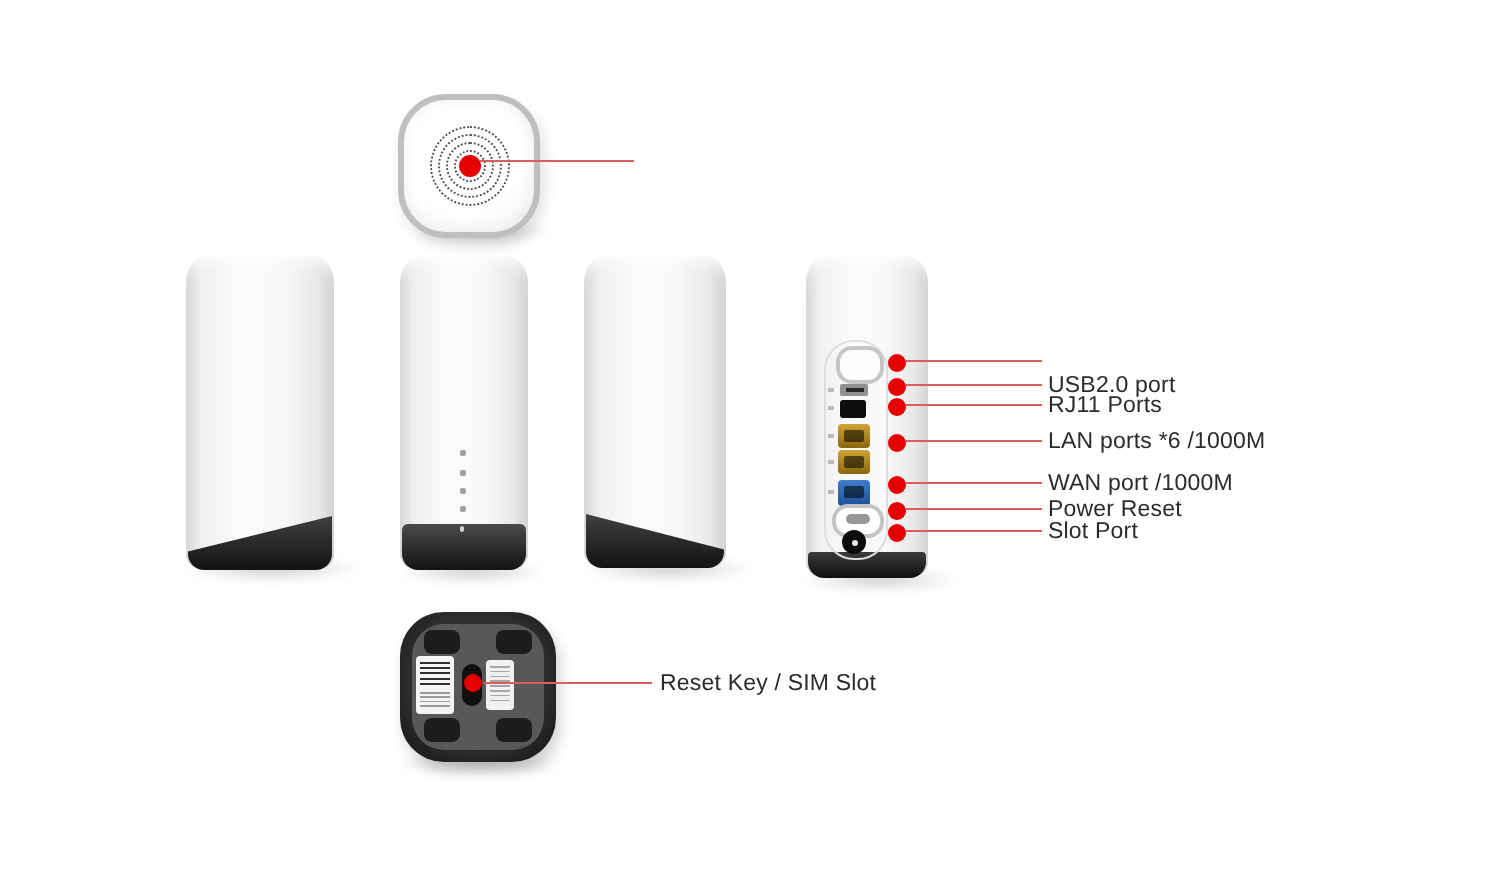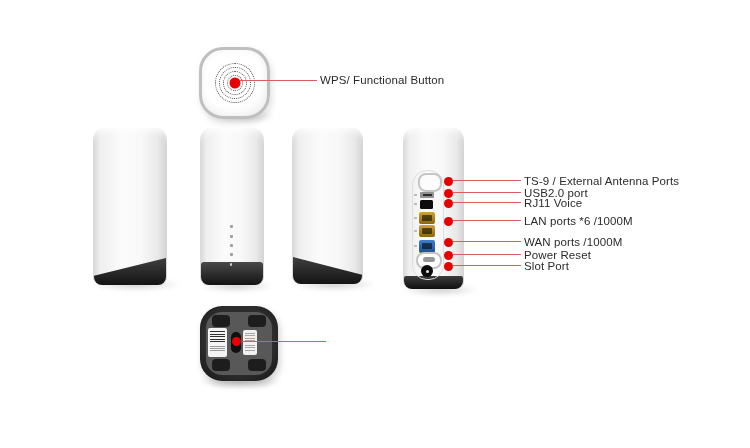--- a/index.html
+++ b/index.html
@@ -111,21 +111,20 @@
   <div class="top-view">
     <div class="grille">
       <div class="ring r1"></div>
       <div class="ring r2"></div>
       <div class="ring r3"></div>
       <div class="ring r4"></div>
       <div class="wps-dot"></div>
     </div>
   </div>
   <div class="line" style="left:240px;top:80px;width:77px;"></div>
-  <div class="lbl" style="left:320px;top:73px;">WPS/ Functional Button</div>
 
   <div class="tower" style="left:93px;top:128px;width:74px;height:157px;">
     <div class="t-body"></div>
     <div class="base baseA"></div>
   </div>
 
   <div class="tower" style="left:200px;top:128px;width:64px;height:157px;">
     <div class="t-body"></div>
     <div class="base baseC"></div>
     <div class="led" style="top:97px;"></div>
@@ -167,37 +166,36 @@
       <div class="pin"></div>
     </div>
   <div class="pmark" style="top:194px;"></div>
   <div class="pmark" style="top:203px;"></div>
   <div class="pmark" style="top:217px;"></div>
   <div class="pmark" style="top:230px;"></div>
   <div class="pmark" style="top:245px;"></div>
 
   <div class="dot" style="left:444px;top:177px;"></div>
   <div class="line" style="left:453px;top:180px;width:68px;"></div>
-  <div class="lbl" style="left:524px;top:174px;">TS-9 / External Antenna Ports</div>
 
   <div class="dot" style="left:444px;top:189px;"></div>
   <div class="line" style="left:453px;top:192px;width:68px;"></div>
   <div class="lbl" style="left:524px;top:186px;">USB2.0 port</div>
 
   <div class="dot" style="left:444px;top:199px;"></div>
   <div class="line" style="left:453px;top:202px;width:68px;"></div>
-  <div class="lbl" style="left:524px;top:196px;">RJ11 Voice</div>
+  <div class="lbl" style="left:524px;top:196px;">RJ11 Ports</div>
 
   <div class="dot" style="left:444px;top:217px;"></div>
   <div class="line" style="left:453px;top:220px;width:68px;"></div>
   <div class="lbl" style="left:524px;top:214px;">LAN ports *6 /1000M</div>
 
   <div class="dot" style="left:444px;top:238px;"></div>
   <div class="line" style="left:453px;top:241px;width:68px;"></div>
-  <div class="lbl" style="left:524px;top:235px;">WAN ports /1000M</div>
+  <div class="lbl" style="left:524px;top:235px;">WAN port /1000M</div>
 
   <div class="dot" style="left:444px;top:251px;"></div>
   <div class="line" style="left:453px;top:254px;width:68px;"></div>
   <div class="lbl" style="left:524px;top:248px;">Power Reset</div>
 
   <div class="dot" style="left:444px;top:262px;"></div>
   <div class="line" style="left:453px;top:265px;width:68px;"></div>
   <div class="lbl" style="left:524px;top:259px;">Slot Port</div>
 
   <div class="bottom-view">
@@ -210,14 +208,15 @@
       <div class="barcode"></div>
       <div class="finetext"></div>
     </div>
     <div class="sim-slot"></div>
     <div class="label-right">
       <div class="finetext"></div>
     </div>
   </div>
   <div class="dot" style="left:232px;top:337px;"></div>
   <div class="line" style="left:242px;top:341px;width:84px;"></div>
+  <div class="lbl" style="left:330px;top:335px;">Reset Key / SIM Slot</div>
 
 </div>
 
 </body></html>

